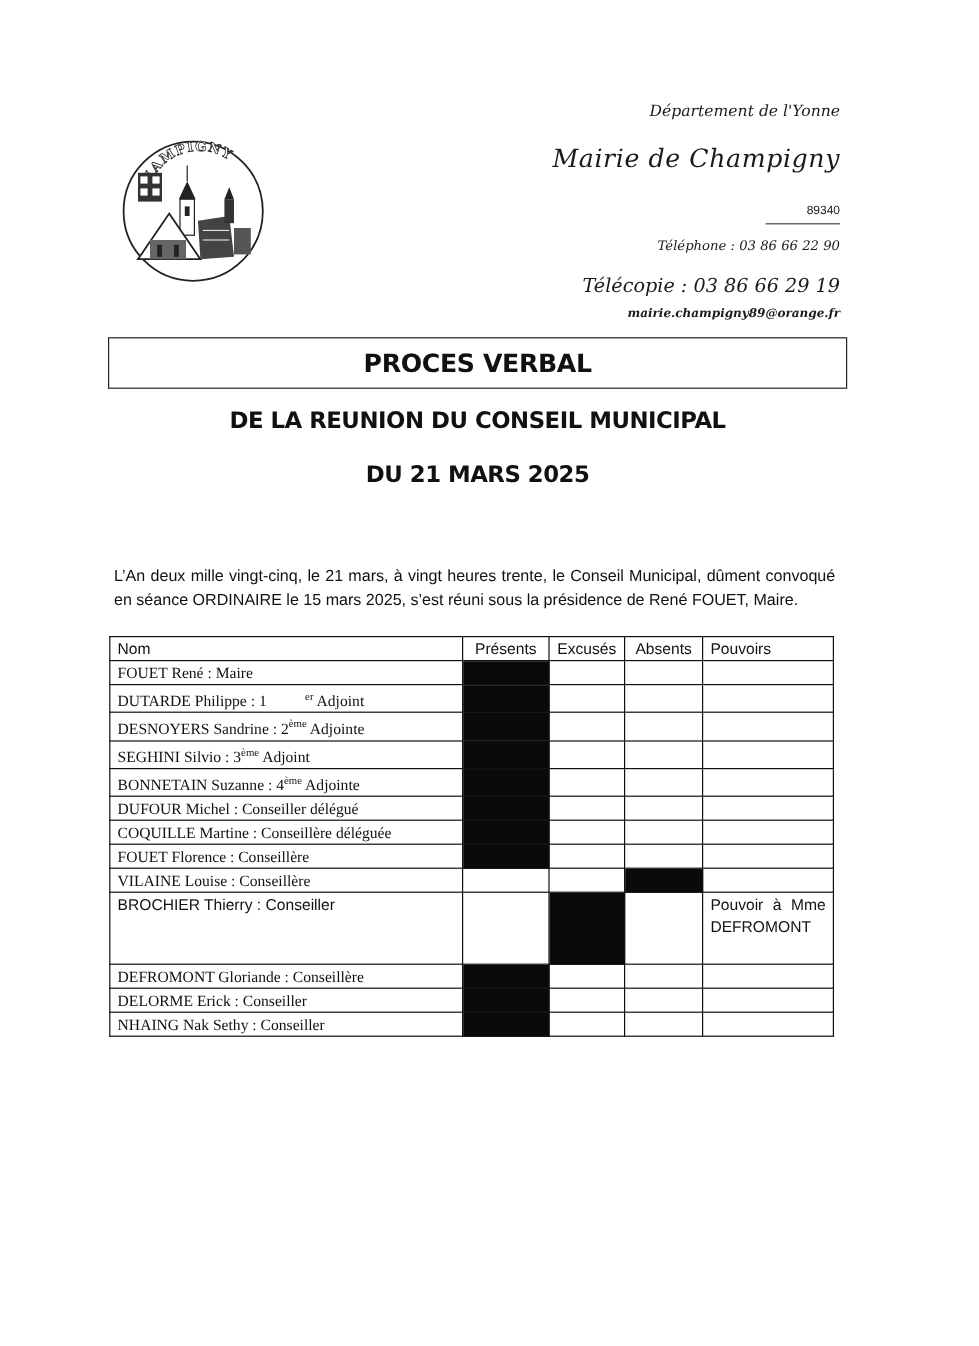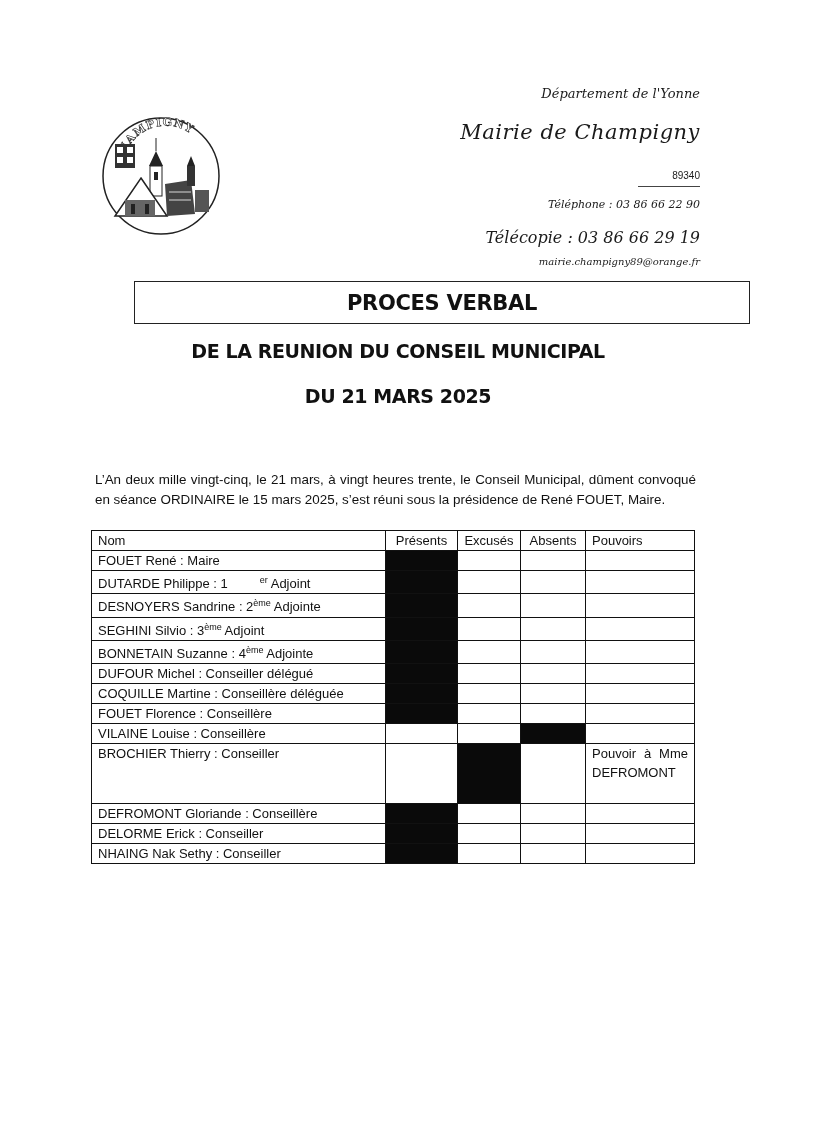--- a/index.html
+++ b/index.html
@@ -7,41 +7,41 @@
 
   .logo { position: absolute; left: 101px; top: 116px; width: 120px; height: 120px; }
 
   .letterhead { position: absolute; right: 116px; top: 84px; text-align: right; font-family: "DejaVu Serif", serif; font-style: italic; color: #1a1a1a; }
   .lh-dept { position: absolute; right: 0; top: 2px; white-space: nowrap; font-size: 13px; }
   .lh-mairie { position: absolute; right: 0; top: 36px; white-space: nowrap; font-size: 21px; letter-spacing: 0.5px; }
   .lh-postal { position: absolute; right: 0; top: 86px; white-space: nowrap; font-size: 10px; font-style: normal; font-family: "Liberation Sans", sans-serif; }
   .lh-rule { position: absolute; right: 0; top: 102px; width: 62px; border-top: 1px solid #444; }
   .lh-tel { position: absolute; right: 0; top: 114px; white-space: nowrap; font-size: 11px; }
   .lh-fax { position: absolute; right: 0; top: 144px; white-space: nowrap; font-size: 16px; }
-  .lh-mail { position: absolute; right: 0; top: 172px; white-space: nowrap; font-size: 10px; }
-
-  .title-box { position: absolute; left: 90px; top: 281px; width: 614px; height: 41px; border: 1px solid #222; display: flex; align-items: center; justify-content: center; margin-left: 44px; }
+  .lh-mail { position: absolute; right: 0; top: 172px; white-space: nowrap; font-size: 10px; font-weight: bold; }
+
+  .title-box { position: absolute; left: 90px; top: 281px; width: 614px; height: 41px; border: 1px solid #222; display: flex; align-items: center; justify-content: center; }
   .title { font-family: "DejaVu Sans", sans-serif; font-weight: bold; font-size: 21px; color: #111; letter-spacing: -0.3px; }
   .subtitle { position: absolute; left: 90px; width: 616px; text-align: center; font-family: "DejaVu Sans", sans-serif; font-weight: bold; font-size: 19px; color: #111; letter-spacing: -0.4px; }
   .sub1 { top: 340px; }
   .sub2 { top: 385px; }
 
   .intro { position: absolute; left: 95px; top: 457px; width: 601px; font-family: "Liberation Sans", sans-serif; font-size: 13.4px; line-height: 20px; text-align: justify; color: #111; }
 
   table.attendance { position: absolute; left: 91px; top: 530px; border-collapse: collapse; font-family: "Liberation Sans", sans-serif; font-size: 13px; color: #111; }
   table.attendance th, table.attendance td { border: 1px solid #111; padding: 0 6px; vertical-align: top; text-align: left; line-height: 19px; }
   table.attendance th { font-weight: normal; height: 19px; }
   table.attendance th.c { text-align: center; padding: 0 2px; }
   col.c-nom { width: 294px; }
   col.c-pres { width: 72px; }
   col.c-exc { width: 63px; }
   col.c-abs { width: 65px; }
   col.c-pouv { width: 109px; }
   td.mark { background: #0a0a0a; }
-  tr.h1 td { height: 19px; }
+  tr.h1 td { height: 19px; font-family: Liberation Serif, serif; }
   tr.h2 td { height: 39px; }
   tr.h3 td { height: 59px; }
   td.pouv { padding: 0 6px; }
   .pouv-text { display: block; text-align: justify; text-align-last: left; }
 </style>
 </head>
 <body>
 
 <svg class="logo" viewBox="0 0 120 120">
   <circle cx="60" cy="60" r="58" fill="#fff" stroke="#222" stroke-width="1.5"></circle>

